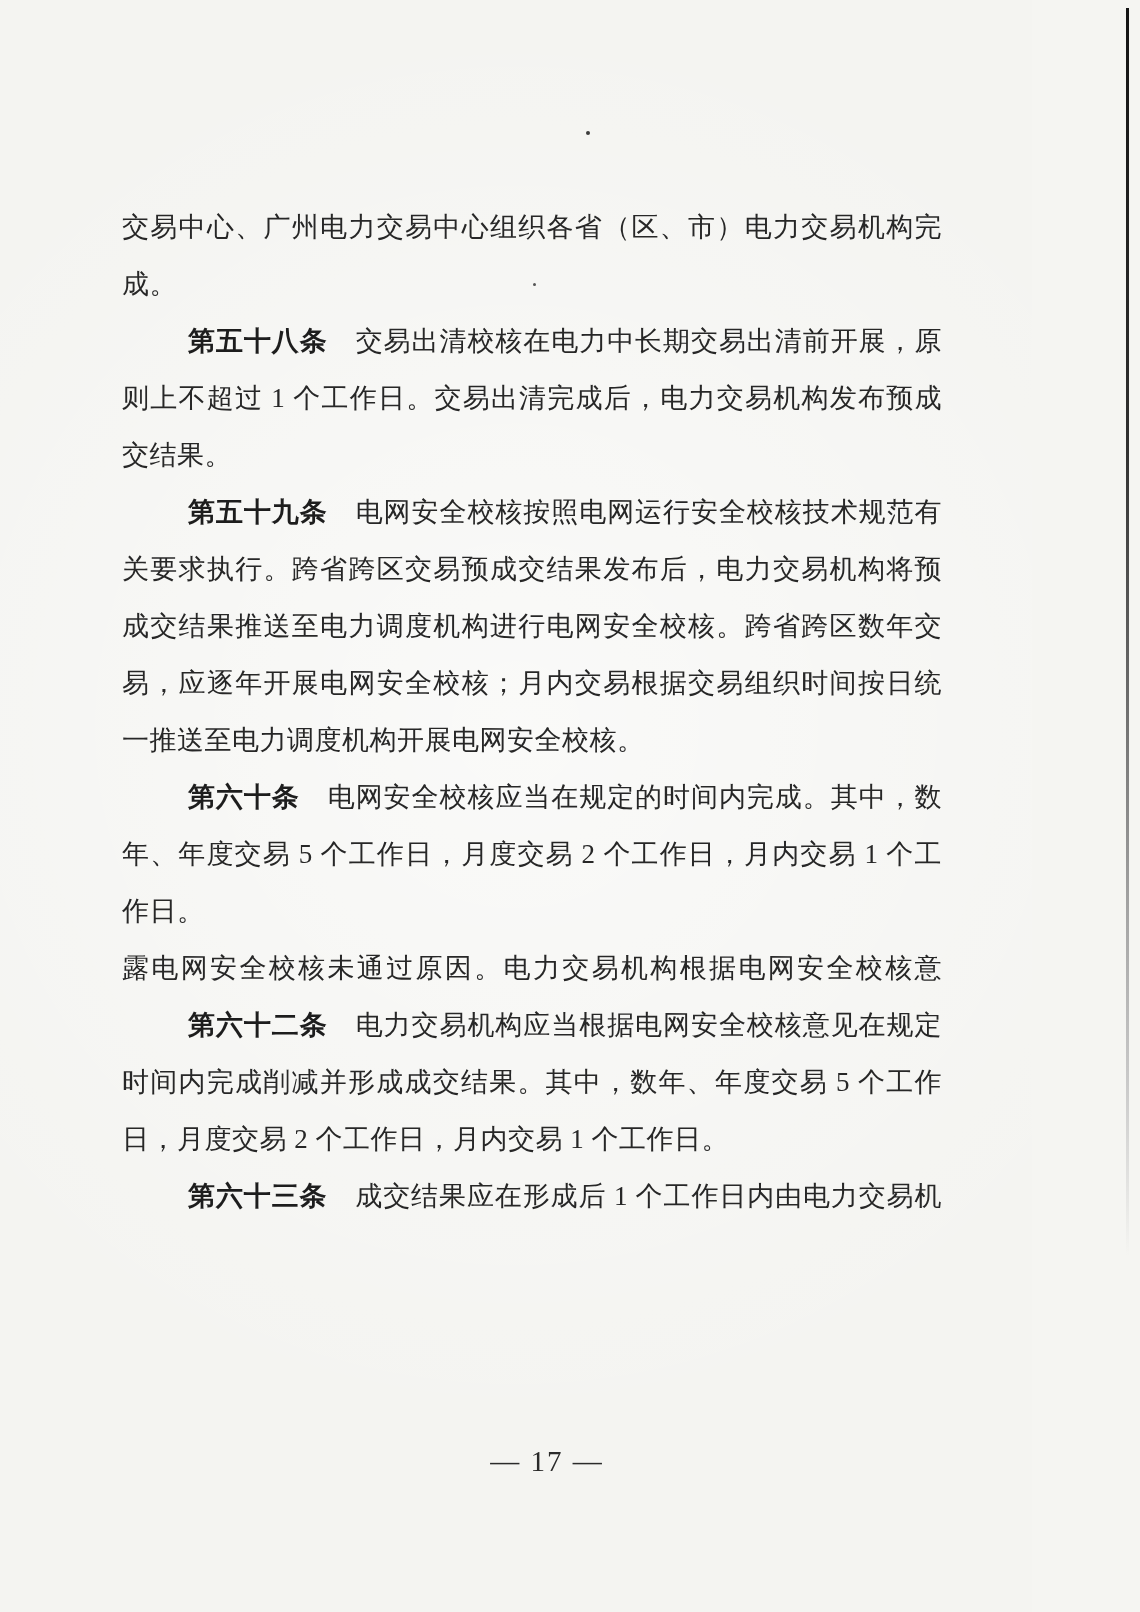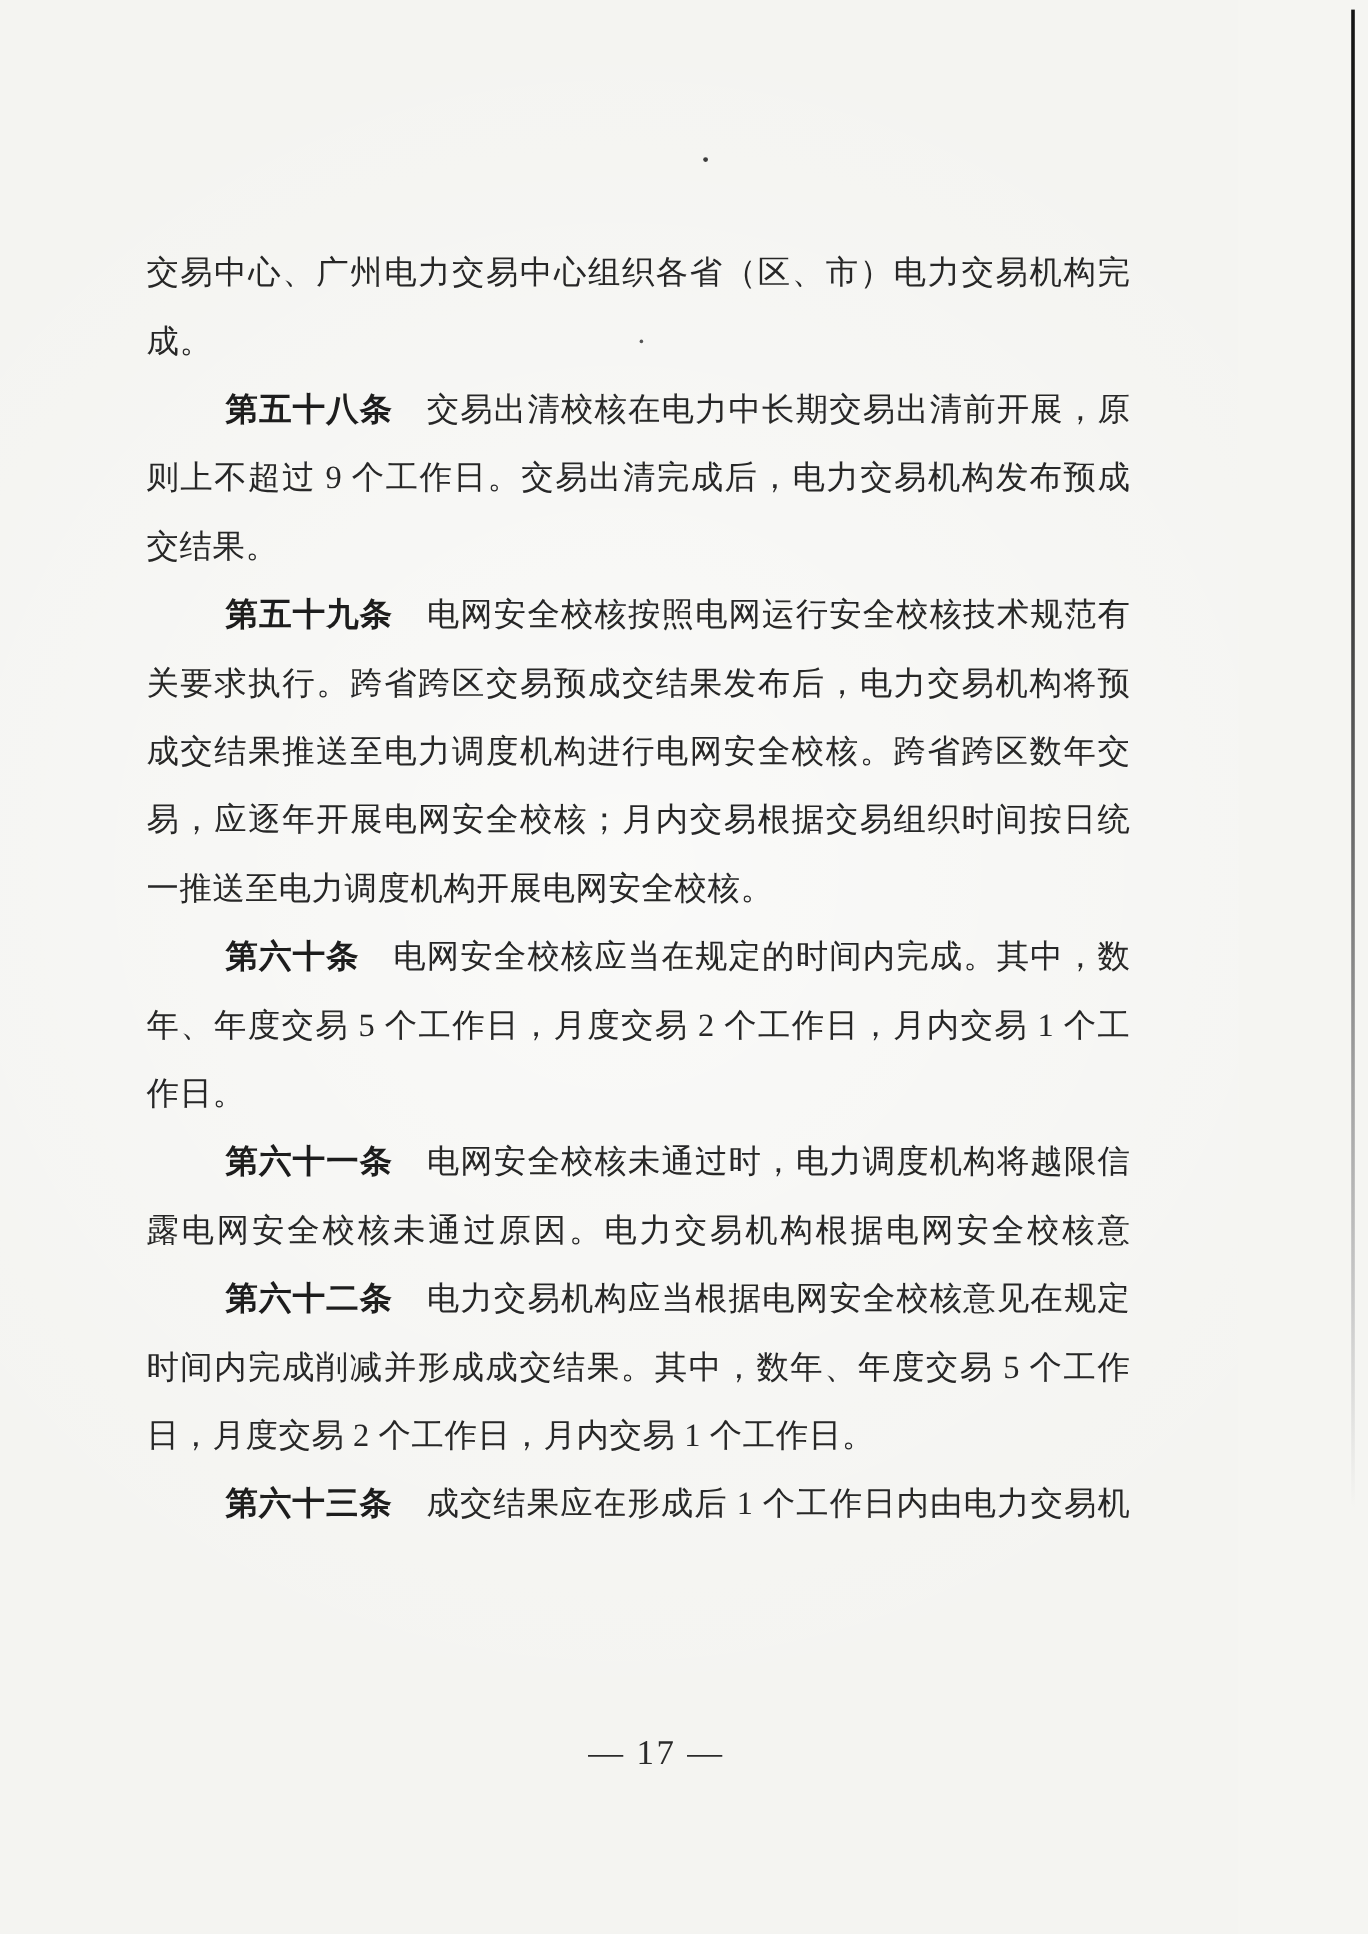--- a/index.html
+++ b/index.html
@@ -79,31 +79,30 @@
 <div class="paper">
 
   <div class="speck speck-1"></div>
   <div class="speck speck-2"></div>
   <div class="scan-line"></div>
 
   <div class="text-block">
     <div class="line fill"><span class="b"></span><span>交易中心、广州电力交易中心组织各省（区、市）电力交易机构完</span></div>
     <div class="line"><span class="b"></span><span>成。</span></div>
     <div class="line fill indent"><span class="b">第五十八条</span><span>　交易出清校核在电力中长期交易出清前开展，原</span></div>
-    <div class="line fill"><span class="b"></span><span>则上不超过 9 个工作日。交易出清完成后，电力交易机构发布预成</span></div>
+    <div class="line fill"><span class="b"></span><span>则上不超过 1 个工作日。交易出清完成后，电力交易机构发布预成</span></div>
     <div class="line"><span class="b"></span><span>交结果。</span></div>
     <div class="line fill indent"><span class="b">第五十九条</span><span>　电网安全校核按照电网运行安全校核技术规范有</span></div>
     <div class="line fill"><span class="b"></span><span>关要求执行。跨省跨区交易预成交结果发布后，电力交易机构将预</span></div>
     <div class="line fill"><span class="b"></span><span>成交结果推送至电力调度机构进行电网安全校核。跨省跨区数年交</span></div>
     <div class="line fill"><span class="b"></span><span>易，应逐年开展电网安全校核；月内交易根据交易组织时间按日统</span></div>
     <div class="line"><span class="b"></span><span>一推送至电力调度机构开展电网安全校核。</span></div>
     <div class="line fill indent"><span class="b">第六十条</span><span>　电网安全校核应当在规定的时间内完成。其中，数</span></div>
     <div class="line fill"><span class="b"></span><span>年、年度交易 5 个工作日，月度交易 2 个工作日，月内交易 1 个工</span></div>
     <div class="line"><span class="b"></span><span>作日。</span></div>
-    <div class="line fill indent"><span class="b">第六十一条</span><span>　电网安全校核未通过时，电力调度机构将越限信</span></div>
     <div class="line fill"><span class="b"></span><span>露电网安全校核未通过原因。电力交易机构根据电网安全校核意</span></div>
     <div class="line fill indent"><span class="b">第六十二条</span><span>　电力交易机构应当根据电网安全校核意见在规定</span></div>
     <div class="line fill"><span class="b"></span><span>时间内完成削减并形成成交结果。其中，数年、年度交易 5 个工作</span></div>
     <div class="line"><span class="b"></span><span>日，月度交易 2 个工作日，月内交易 1 个工作日。</span></div>
     <div class="line fill indent"><span class="b">第六十三条</span><span>　成交结果应在形成后 1 个工作日内由电力交易机</span></div>
   </div>
 
   <div class="page-number">— 17 —</div>
 
 </div>

